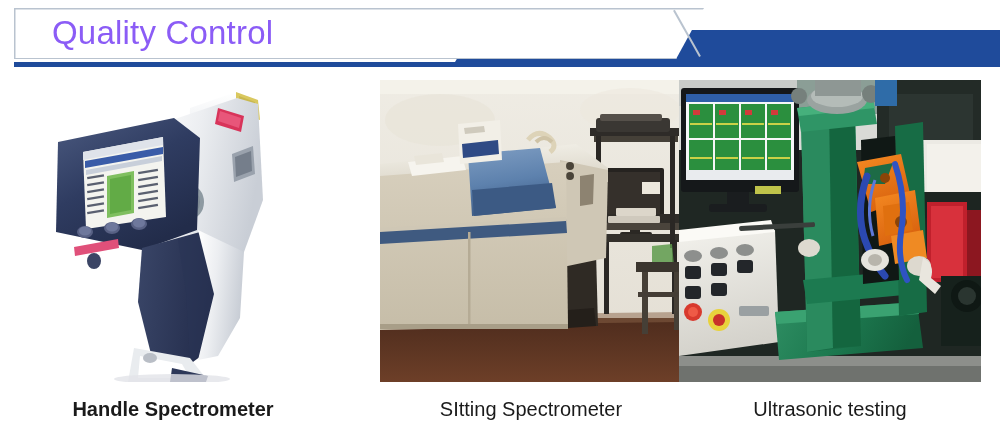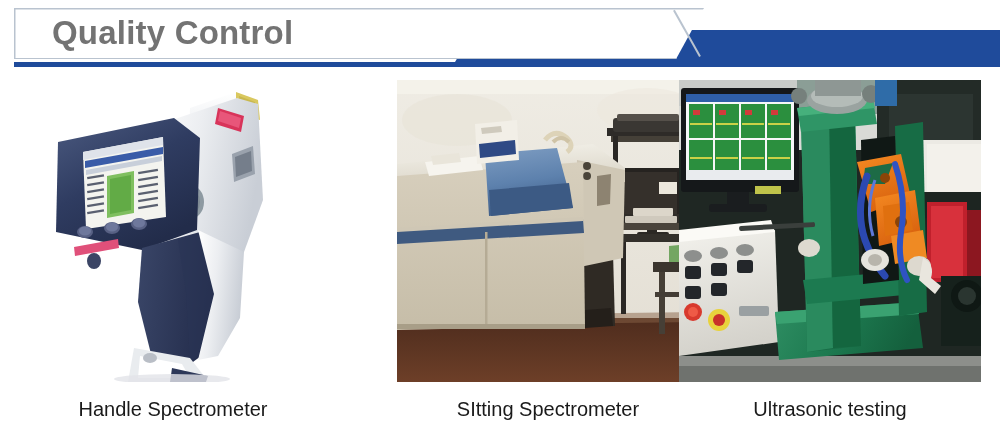--- a/index.html
+++ b/index.html
@@ -68,22 +68,22 @@
     background: #b9c3cf;
     transform-origin: 50% 50%;
     transform: rotate(-29.5deg) translateY(0);
   }
 
   .header-title {
     position: absolute;
     left: 52px;
     top: 12px;
     font-size: 33px;
-    font-weight: bold;
-    color: #737373;
+    font-weight: normal;
+    color: #8b5cf6;
     letter-spacing: 0.2px;
     white-space: nowrap;
     line-height: 42px;
   }
 
   .header-tagline {
     position: absolute;
     left: 710px;
     top: 35px;
     font-size: 16px;
@@ -110,22 +110,22 @@
     left: 0;
     top: 80px;
     width: 1000px;
     height: 355px;
   }
   .card {
     position: absolute;
     top: 0;
     width: 302px;
   }
-  .card-1 { left: 22px; }
-  .card-2 { left: 349px; padding-left: 48px; }
+  .card-1 { left: 22px; font-weight: bold; }
+  .card-2 { left: 332px; padding-left: 48px; }
   .card-3 { left: 679px; }
 
   .photo {
     position: relative;
     width: 302px;
     height: 302px;
     overflow: hidden;
     background: #ffffff;
   }
   .photo svg { display: block; }

